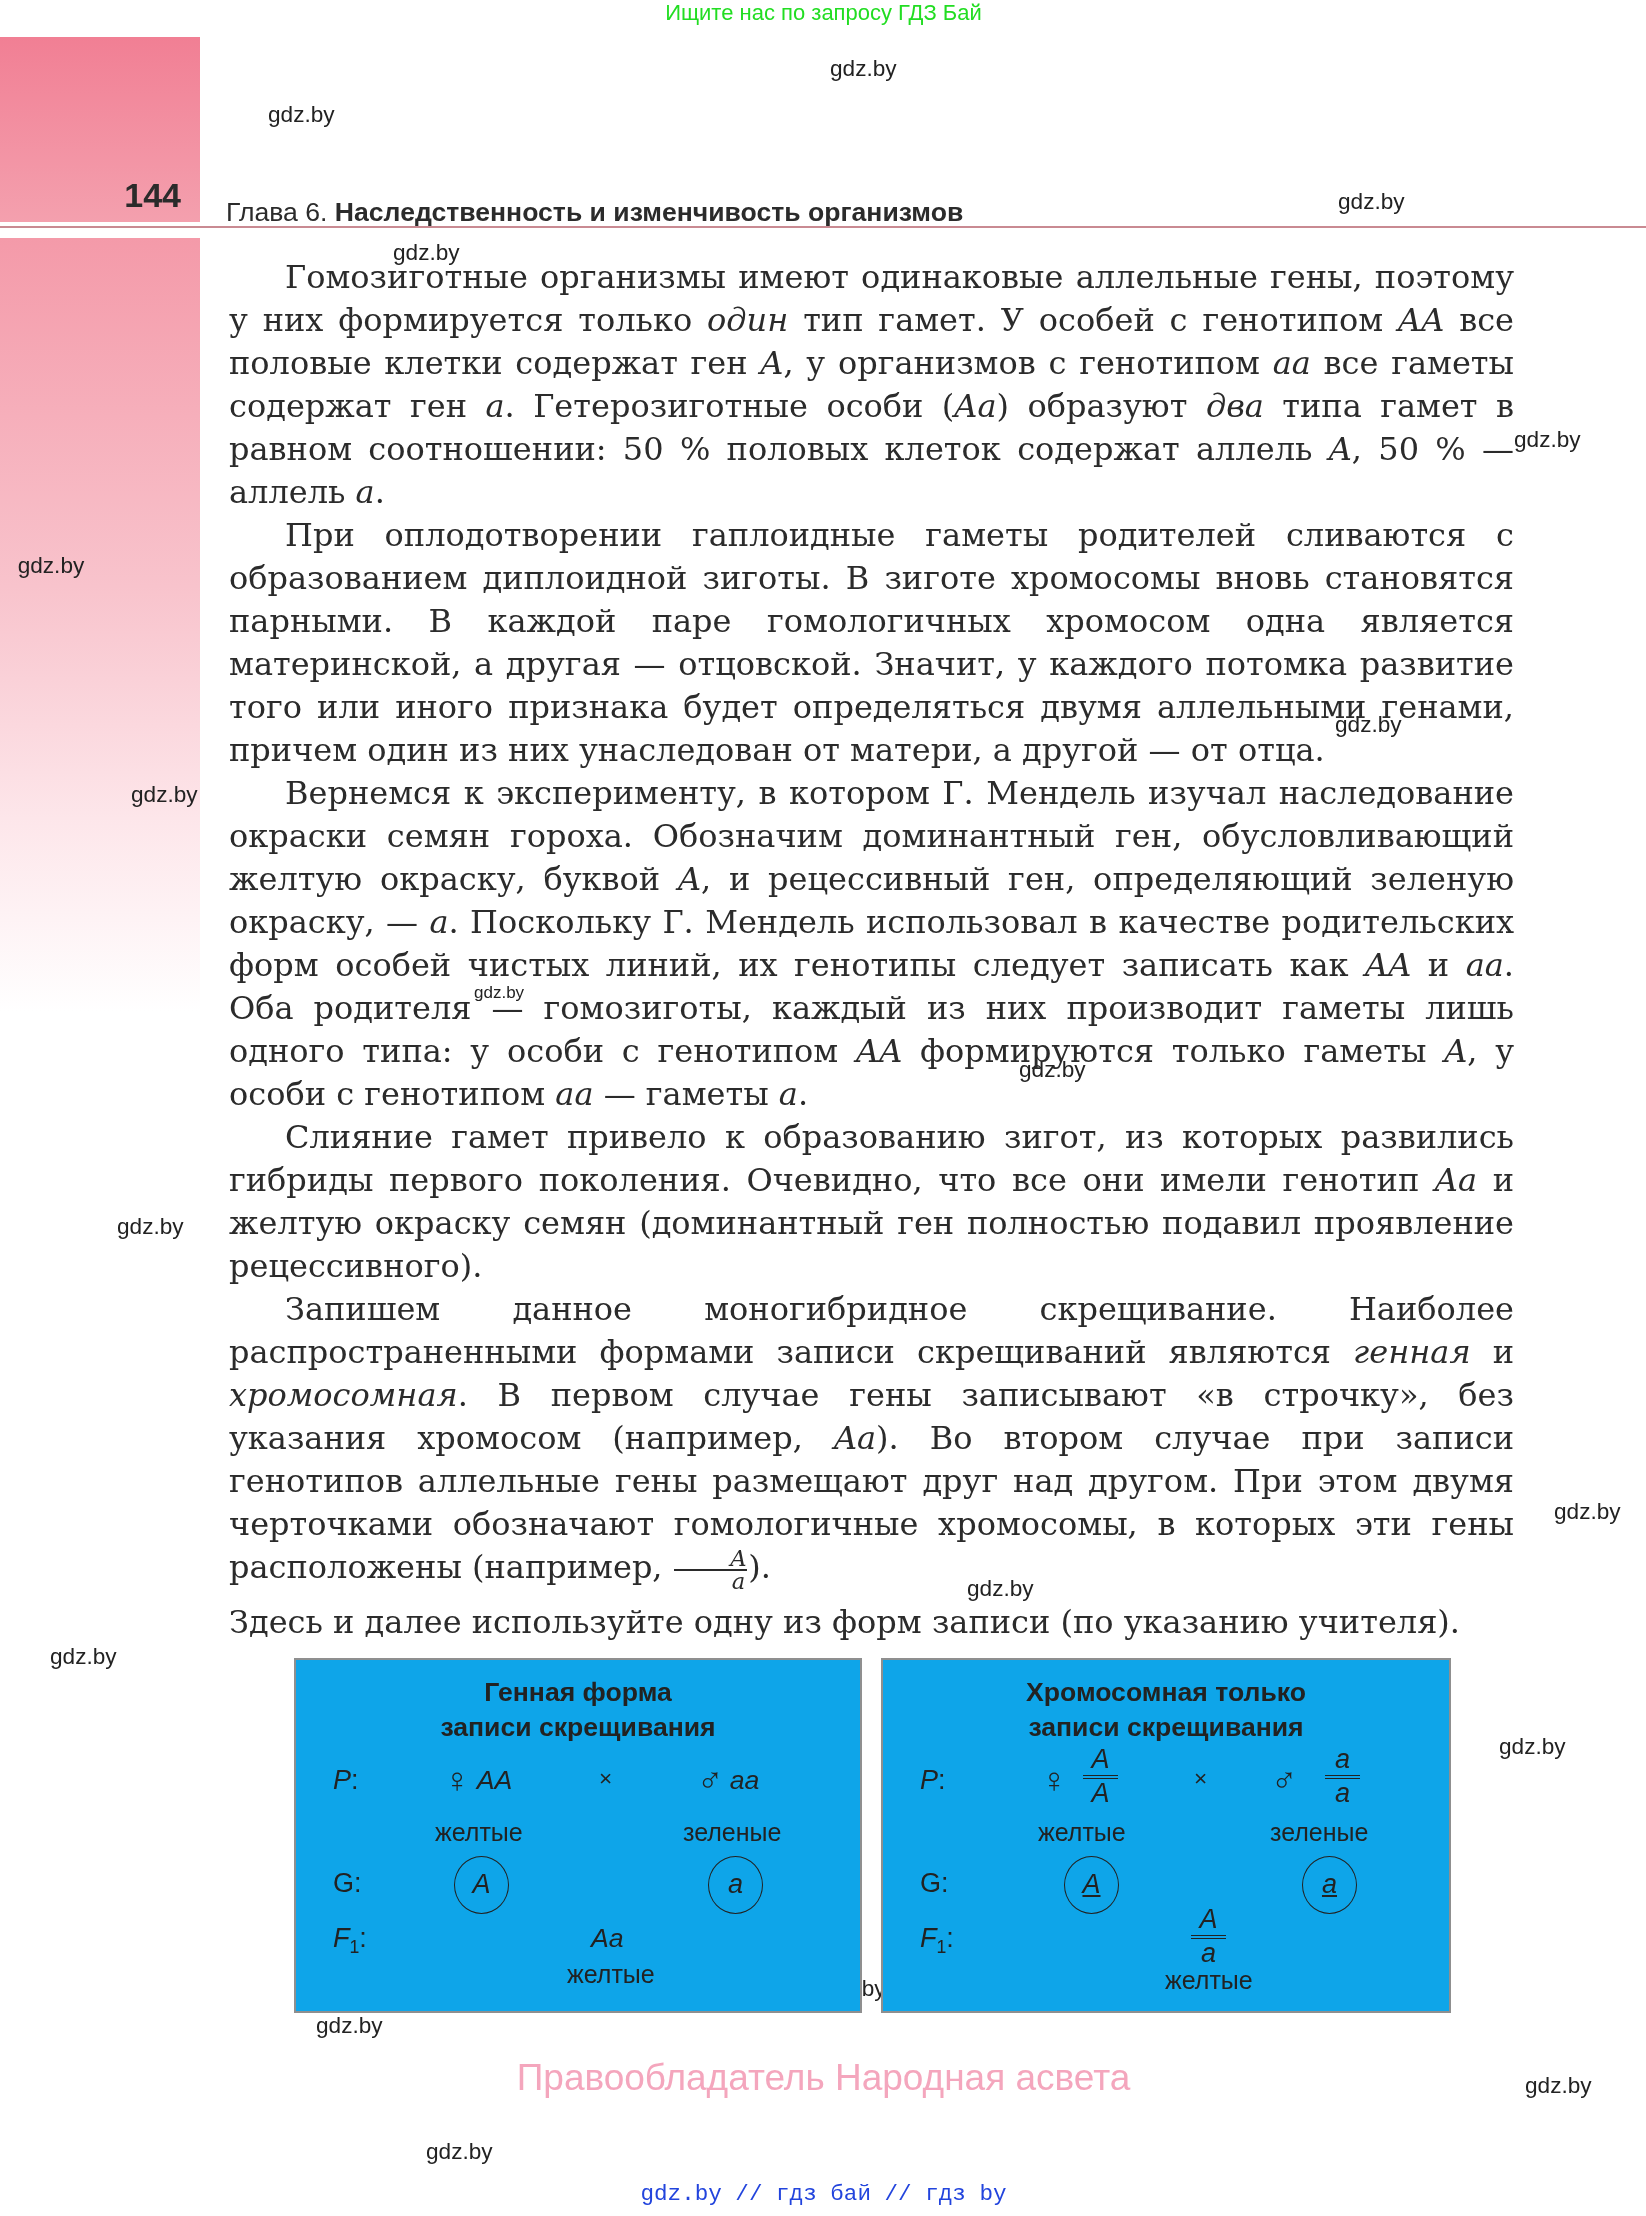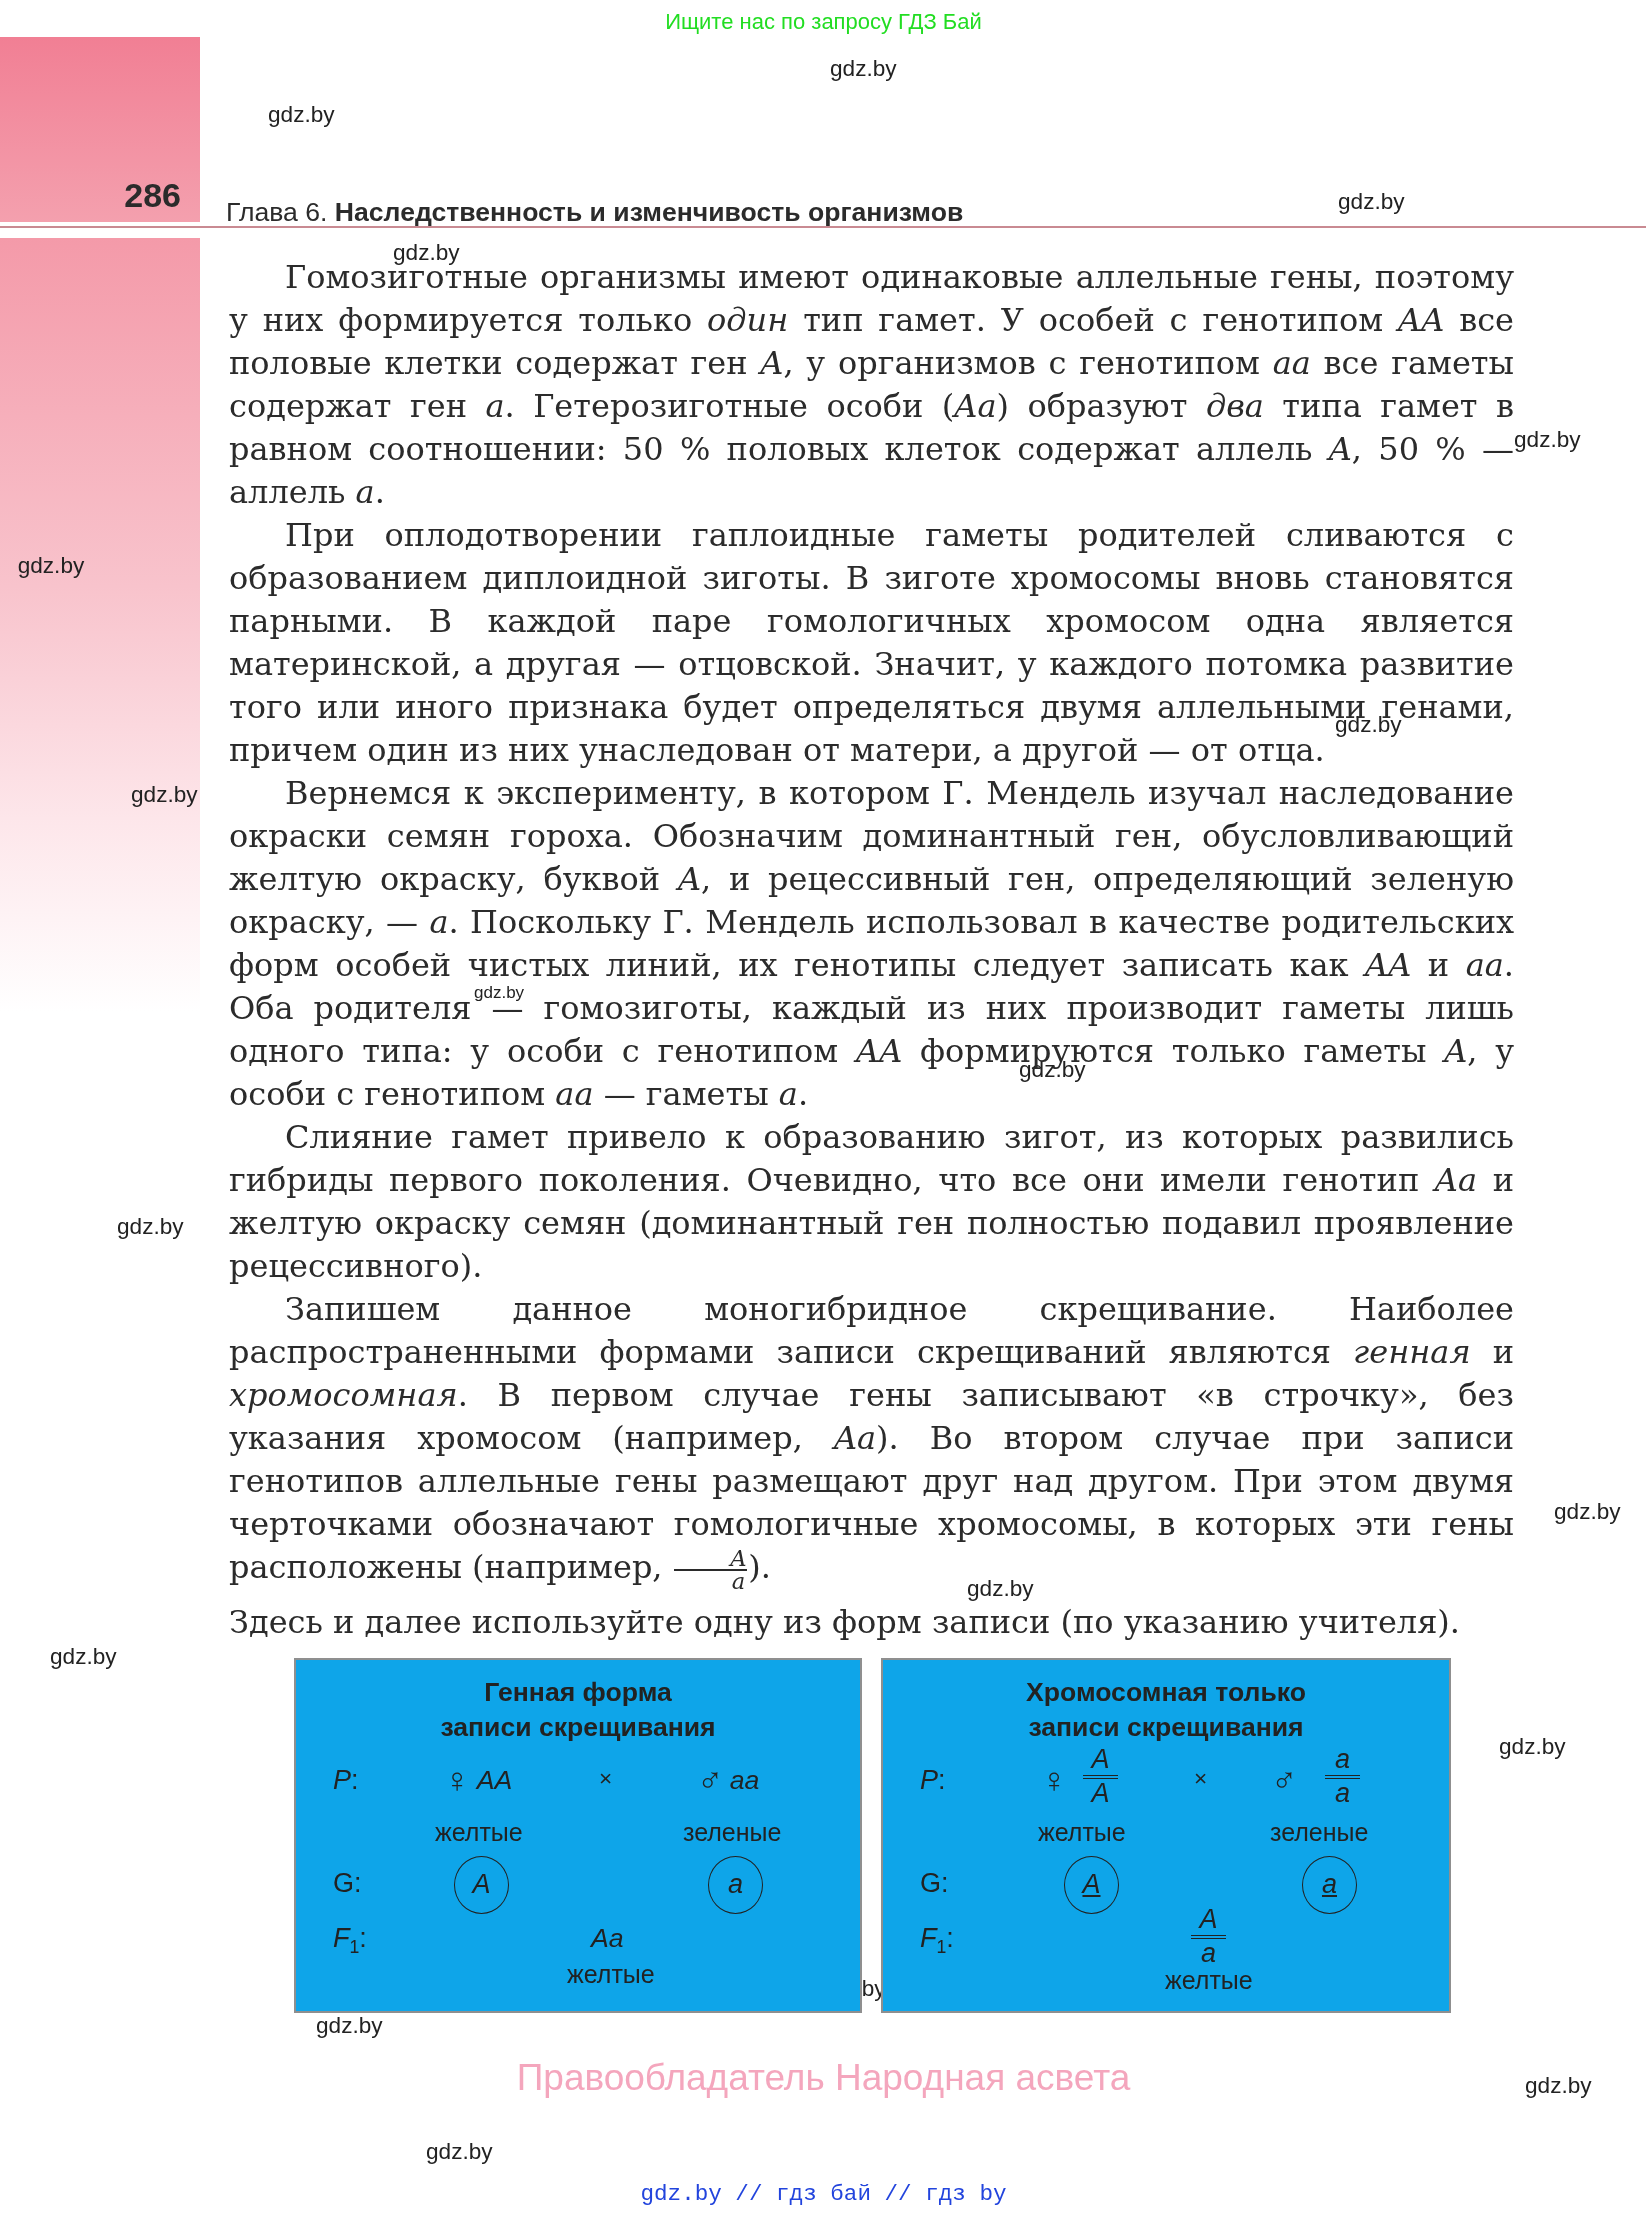--- a/index.html
+++ b/index.html
@@ -1,19 +1,19 @@
 <!DOCTYPE html>
 <html style="font-size:13px"><head>
 <meta charset="utf-8">
 <style>
   html, body { margin:0; padding:0; }
   body { width:1647px; height:2216px; position:relative; background:#ffffff; overflow:hidden;
          font-family:"DejaVu Serif", serif; color:#2b2b2b; }
   .abs { position:absolute; }
-  .top-search { left:0; width:1647px; top:9px; text-align:center; color:#22dd22;
+  .top-search { left:0; width:1647px; top:0; text-align:center; color:#22dd22;
                 font-family:"Liberation Sans", sans-serif; font-size:22px; }
   .header-block { left:0; top:37px; width:200px; height:185px;
                   background:linear-gradient(#f17f94, #f4a0ae); }
   .page-num { left:0; width:181px; top:176px; text-align:right; font-family:"Liberation Sans", sans-serif;
               font-weight:bold; font-size:34px; color:#2b2b2b; }
   .chapter { left:226px; top:181px; font-family:"Liberation Sans", sans-serif; font-size:26.6px; color:#2b2b2b; white-space:nowrap;margin-top:16px; }
   .chapter b { font-weight:bold; }
   .rule { left:0; top:226px; width:1647px; height:2.4px; background:#c98a92; }
   .side-grad { left:0; top:238px; width:200px; height:774px;
                background:linear-gradient(#f49aa9 0%, #f8c3cc 45%, #fde6ea 75%, #ffffff 100%); }
@@ -46,21 +46,21 @@
             font-size:37px; color:#f4a6bd; }
   .footer-links { left:0; width:1647px; top:2181px; text-align:center; font-family:Liberation Mono, monospace;
                   font-size:22.6px; color:#2244dd; }
 </style>
 </head>
 <body>
 
 <div class="abs top-search">Ищите нас по запросу ГДЗ Бай</div>
 
 <div class="abs header-block"></div>
-<div class="abs page-num">286</div>
+<div class="abs page-num">144</div>
 <div class="abs chapter">
   <span>Глава 6.</span>
   <b>Наследственность и изменчивость организмов</b>
 </div>
 <div class="abs rule"></div>
 <div class="abs side-grad"></div>
 
 <div class="abs wm" style="left:830px;top:56px">gdz.by</div>
 <div class="abs wm" style="left:268px;top:102px">gdz.by</div>
 <div class="abs wm" style="left:1338px;top:189px">gdz.by</div>

